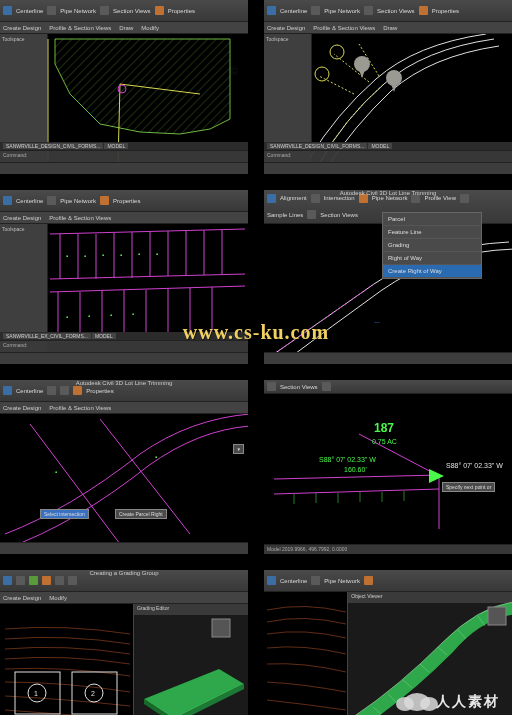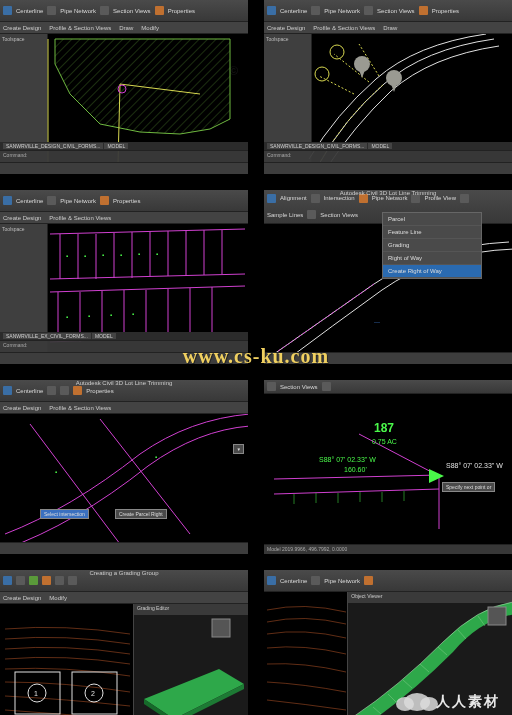--- a/index.html
+++ b/index.html
@@ -135,21 +135,21 @@
     background: #4a4a4a;
     border: 1px solid #888;
     font-size: 5px;
     padding: 1px 3px;
     color: #ddd;
     white-space: nowrap;
   }
   .watermark-center {
     position: absolute;
     left: 50%;
-    top: 356px;
+    top: 332px;
     transform: translate(-50%, -50%);
     font-size: 20px;
     font-weight: bold;
     color: #f0d060;
     font-family: Georgia, serif;
     letter-spacing: 1px;
     z-index: 500;
     pointer-events: none;
     text-shadow: 1px 1px 0 rgba(0,0,0,0.4);
   }

